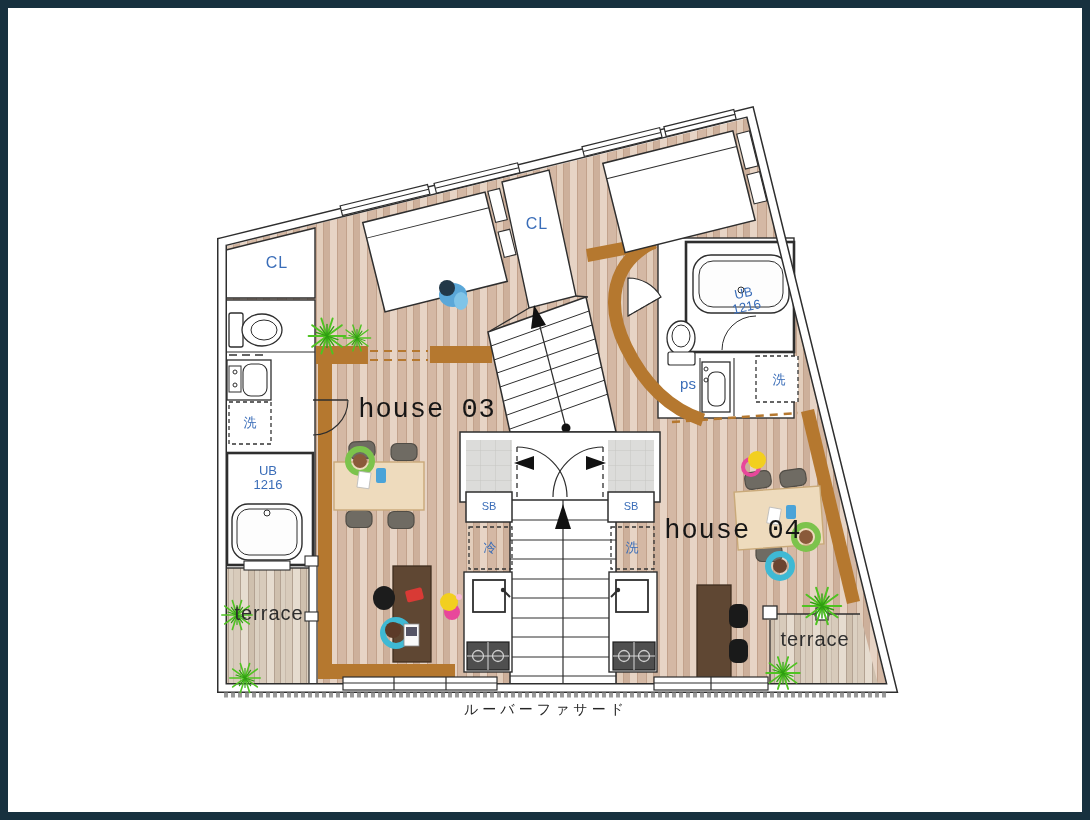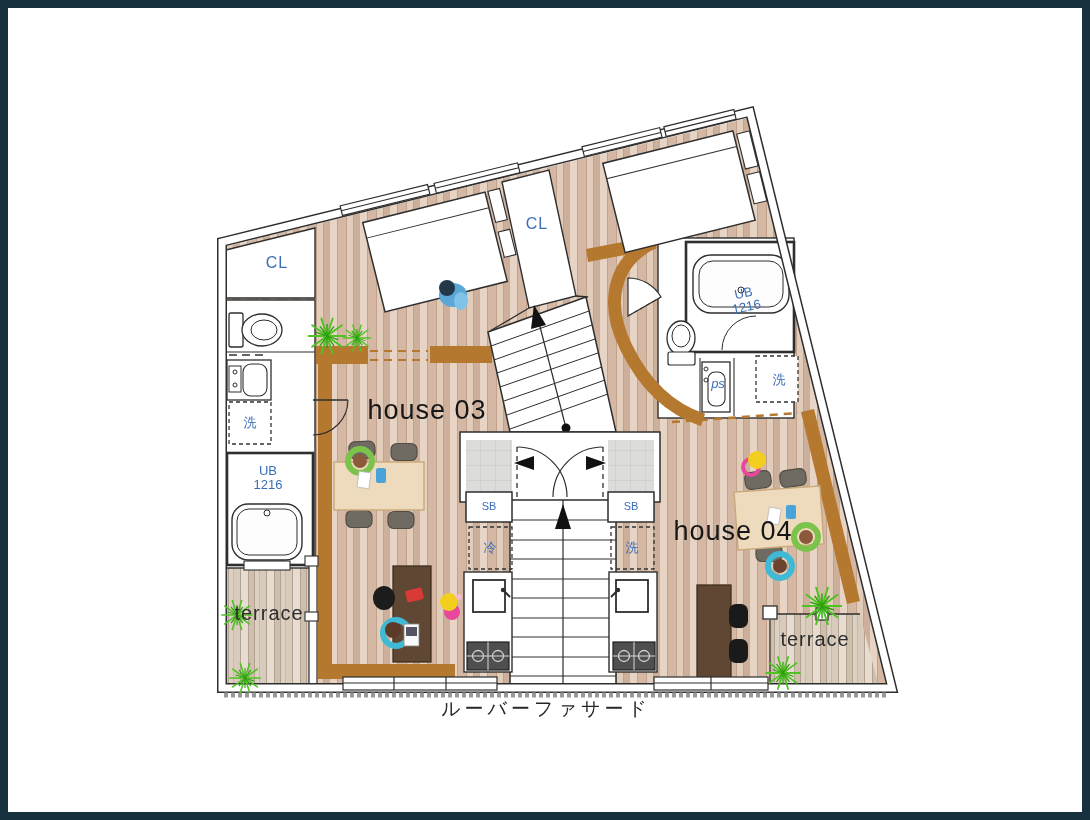--- a/index.html
+++ b/index.html
@@ -3,27 +3,27 @@
 <meta charset="utf-8">
 <style>
   html,body{margin:0;padding:0;background:#fff;}
   .page{position:relative;width:1090px;height:820px;background:#fff;overflow:hidden;
         font-family:"Liberation Sans",sans-serif;}
   .frame{position:absolute;inset:0;border:8px solid #17313f;pointer-events:none;}
   svg.plan{position:absolute;left:0;top:0;}
   .lbl{position:absolute;transform:translate(-50%,-50%);white-space:nowrap;line-height:1.05;}
   .lbl.blue{color:#3a6db8;}
   .lbl.cl{font-size:16px;letter-spacing:1px;}
-  .lbl.house{font-size:27px;letter-spacing:1px;color:#161616;}
+  .lbl.house{font-size:27px;letter-spacing:1px;color:#161616;font-family:Liberation Mono, monospace;}
   .lbl.terrace{font-size:20px;color:#2d2d2d;letter-spacing:1px;}
   .lbl.sb{font-size:11px;}
   .lbl.ub{font-size:13px;text-align:center;}
   .lbl.kanji{font-size:13px;}
-  .lbl.ps{font-size:13px;font-style:italic;margin-left:30px;}
-  .lbl.facade{font-size:19px;color:#262626;letter-spacing:4px;}
+  .lbl.ps{font-size:15px;}
+  .lbl.facade{font-size:14px;color:#262626;letter-spacing:4px;}
   .lbl.ub04{transform:translate(-50%,-50%) rotate(-12deg);}
 </style>
 </head>
 <body>
 
 <div class="page">
 
 <svg class="plan" width="1090" height="820" viewBox="0 0 1090 820">
   <defs>
     <pattern id="wood" width="30" height="300" patternUnits="userSpaceOnUse">

